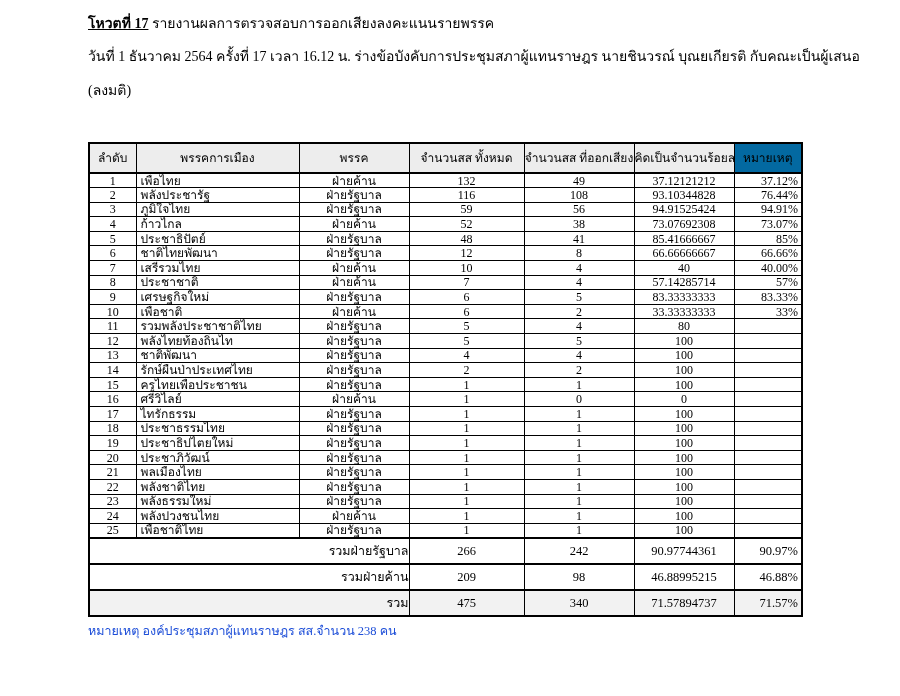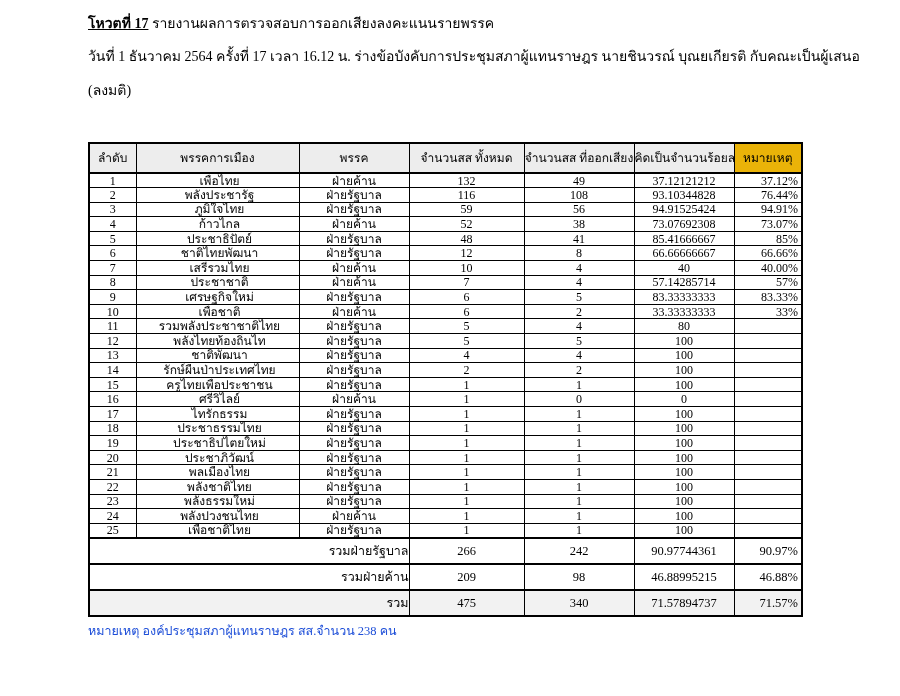--- a/index.html
+++ b/index.html
@@ -14,21 +14,21 @@
 
   .report-table { position: absolute; left: 88px; top: 142px;
                   border-collapse: collapse; table-layout: fixed; width: 713px;
                   font-size: 12px; }
   .report-table th, .report-table td { border: 1px solid #000; overflow: hidden;
                   white-space: nowrap; line-height: 1; vertical-align: middle; }
   .report-table thead th { height: 30px; background: #ededed; font-weight: normal;
                   text-align: center; border-bottom: 2px solid #000; }
   .report-table { border: 2px solid #000; }
   .report-table tbody td { height: 14.6px; text-align: center; }
-  .report-table tbody td.col-name { text-align: center; padding-left: 4px; }
+  .report-table tbody td.col-name { text-align: left; padding-left: 4px; }
   .report-table tbody td.col-note { text-align: right; padding-right: 3px; }
   .report-table tr.summary-row td { height: 26px; font-size: 12.5px; }
   .report-table tr.summary-row td.sum-label { text-align: right; }
   .report-table tr.summary-row.shaded td { background: #f2f2f2; }
   .report-table tr.summary-row td { border-top: 2px solid #000; }
 
   .footnote { position: absolute; left: 88px; top: 621px; font-size: 12.5px;
               color: #595959; }
 </style>
 </head>
@@ -54,21 +54,21 @@
       <col style="width: 68px;">
     </colgroup>
   <thead>
       <tr>
         <th style="background: rgb(237, 237, 237);">ลำดับ</th>
         <th style="background: rgb(237, 237, 237);">พรรคการเมือง</th>
         <th style="background: rgb(237, 237, 237);">พรรค</th>
         <th style="background: rgb(237, 237, 237);">จำนวนสส ทั้งหมด</th>
         <th style="background: rgb(237, 237, 237);">จำนวนสส ที่ออกเสียง</th>
         <th style="background: rgb(237, 237, 237);">คิดเป็นจำนวนร้อยละ</th>
-        <th style="background: #eab308;">หมายเหตุ</th>
+        <th style="background: #0369a1;">หมายเหตุ</th>
       </tr>
     </thead>
   <tbody>
       <tr>
         <td class="col-order">1</td>
         <td class="col-name">เพื่อไทย</td>
         <td class="col-faction">ฝ่ายค้าน</td>
         <td class="col-total">132</td>
         <td class="col-voted">49</td>
         <td class="col-percent">37.12121212</td>

